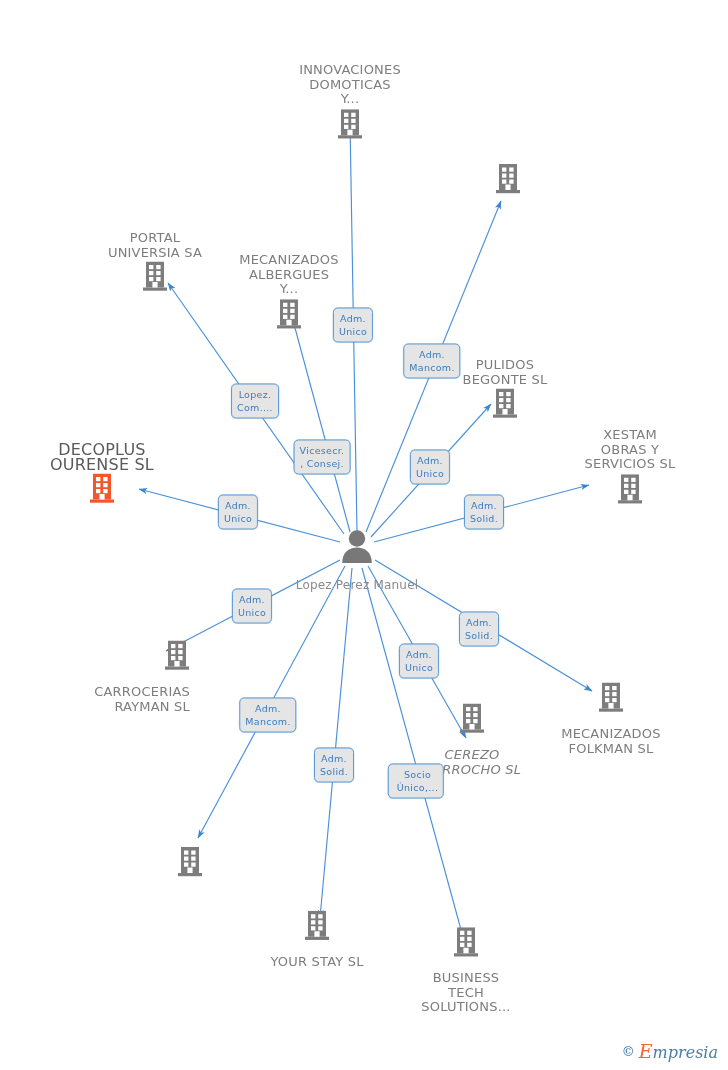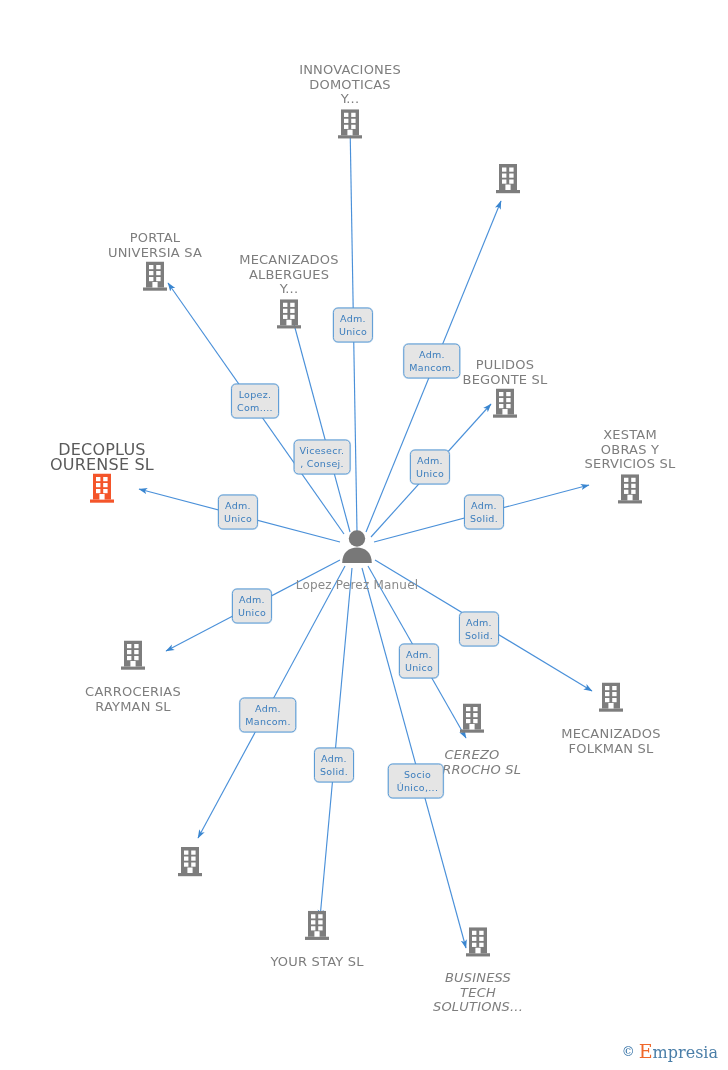--- a/index.html
+++ b/index.html
@@ -78,20 +78,21 @@
     align-items: center;
     gap: 4px;
   }
   #watermark .cmark {
     color: #2e6da4;
     font-size: 13px;
     font-family: "DejaVu Serif", serif;
   }
   #watermark .wordmark {
     font-family: "DejaVu Serif", serif;
+    font-style: italic;
     font-size: 16px;
     color: #4a7ea8;
   }
   #watermark .wordmark .e {
     color: #f0682a;
     font-size: 19px;
   }
 </style>
 </head>
 <body>
@@ -249,21 +250,21 @@
               <rect x="7" y="3.5" width="4.4" height="4.2"></rect>
               <rect x="14.2" y="3.5" width="4.4" height="4.2"></rect>
               <rect x="7" y="9.5" width="4.4" height="4.2"></rect>
               <rect x="14.2" y="9.5" width="4.4" height="4.2"></rect>
               <rect x="7" y="15.5" width="4.4" height="4.2"></rect>
               <rect x="14.2" y="15.5" width="4.4" height="4.2"></rect>
               <rect x="10.4" y="20.5" width="5.2" height="5.5"></rect>
             </g>
           </svg></span>
       </div>
-      <div class="node label-below" style="left: 133px; top: 677px;">
+      <div class="node label-below" style="left: 120px; top: 677px; text-align: right;">
         <span class="glyph" style="color: rgb(125, 125, 125);"><svg width="26" height="30" viewBox="0 0 26 30">
             <g fill="currentColor">
               <path d="M4 0 H22 V26 H4 Z"></path>
               <rect x="1" y="26" width="24" height="3.2"></rect>
             </g>
             <g fill="#ffffff">
               <rect x="7" y="3.5" width="4.4" height="4.2"></rect>
               <rect x="14.2" y="3.5" width="4.4" height="4.2"></rect>
               <rect x="7" y="9.5" width="4.4" height="4.2"></rect>
               <rect x="14.2" y="9.5" width="4.4" height="4.2"></rect>
@@ -341,21 +342,21 @@
               <rect x="14.2" y="3.5" width="4.4" height="4.2"></rect>
               <rect x="7" y="9.5" width="4.4" height="4.2"></rect>
               <rect x="14.2" y="9.5" width="4.4" height="4.2"></rect>
               <rect x="7" y="15.5" width="4.4" height="4.2"></rect>
               <rect x="14.2" y="15.5" width="4.4" height="4.2"></rect>
               <rect x="10.4" y="20.5" width="5.2" height="5.5"></rect>
             </g>
           </svg></span>
         <span class="label">YOUR STAY SL</span>
       </div>
-      <div class="node label-below" style="left: 478px; top: 971px; font-style: italic;">
+      <div class="node label-below" style="left: 466px; top: 971px;">
         <span class="glyph" style="color: rgb(125, 125, 125);"><svg width="26" height="30" viewBox="0 0 26 30">
             <g fill="currentColor">
               <path d="M4 0 H22 V26 H4 Z"></path>
               <rect x="1" y="26" width="24" height="3.2"></rect>
             </g>
             <g fill="#ffffff">
               <rect x="7" y="3.5" width="4.4" height="4.2"></rect>
               <rect x="14.2" y="3.5" width="4.4" height="4.2"></rect>
               <rect x="7" y="9.5" width="4.4" height="4.2"></rect>
               <rect x="14.2" y="9.5" width="4.4" height="4.2"></rect>

